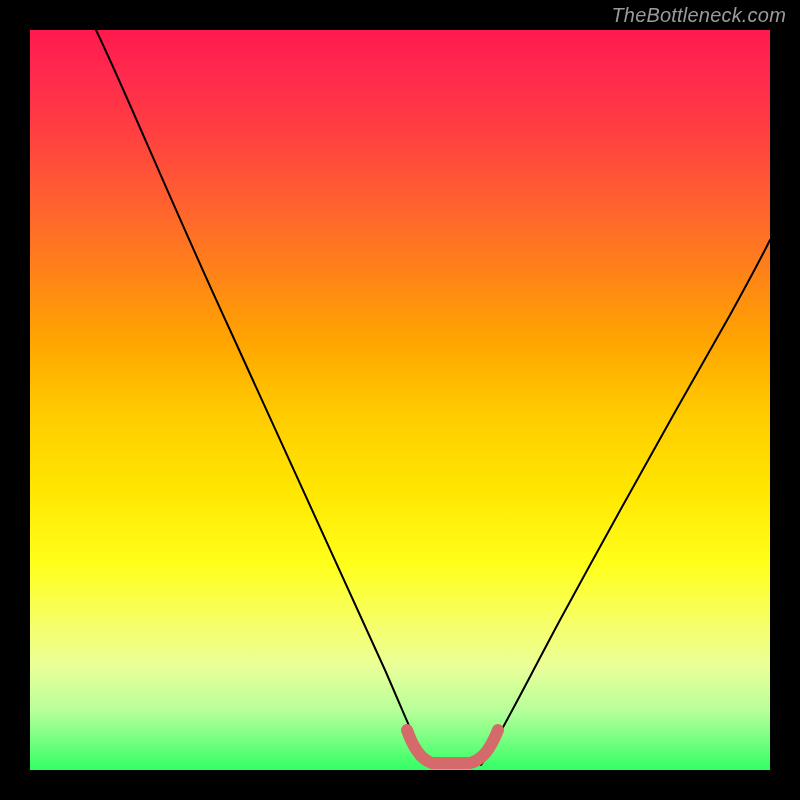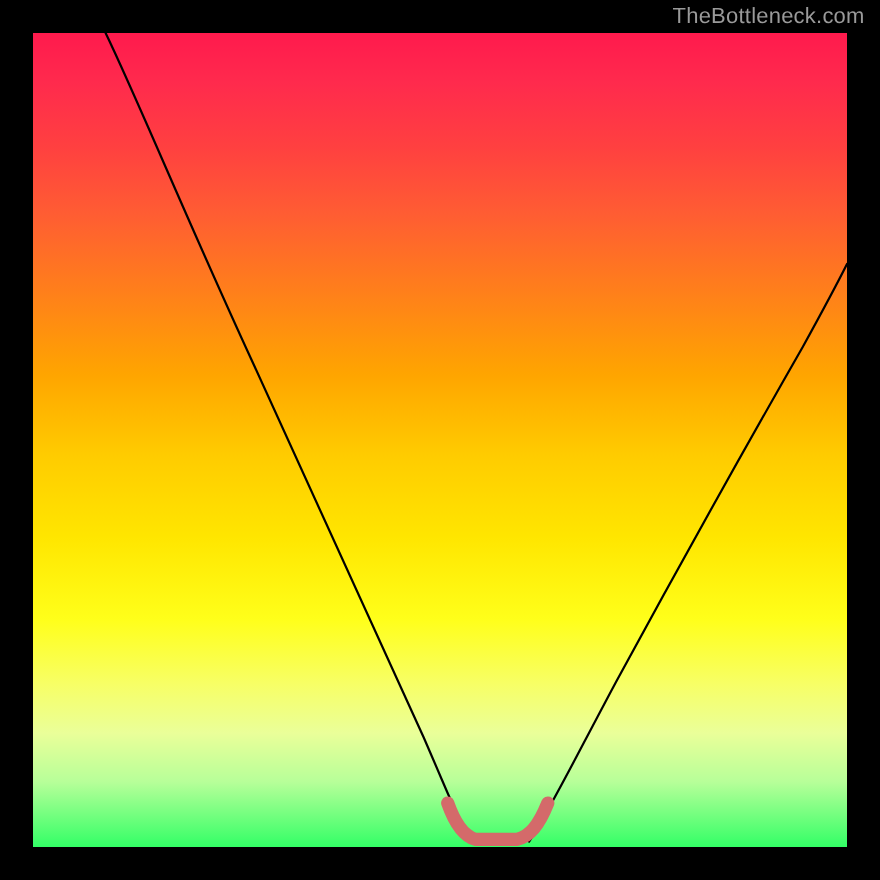--- a/index.html
+++ b/index.html
@@ -9,20 +9,21 @@
     height: 800px;
     background: #000000;
     overflow: hidden;
     font-family: -apple-system, BlinkMacSystemFont, "Segoe UI", Arial, sans-serif;
   }
   .frame {
     position: relative;
     width: 800px;
     height: 800px;
     background: #000000;
+    font-style: italic;
   }
   .plot {
     position: absolute;
     left: 30px;
     top: 30px;
     width: 740px;
     height: 740px;
     
     background: linear-gradient(
       to bottom,

